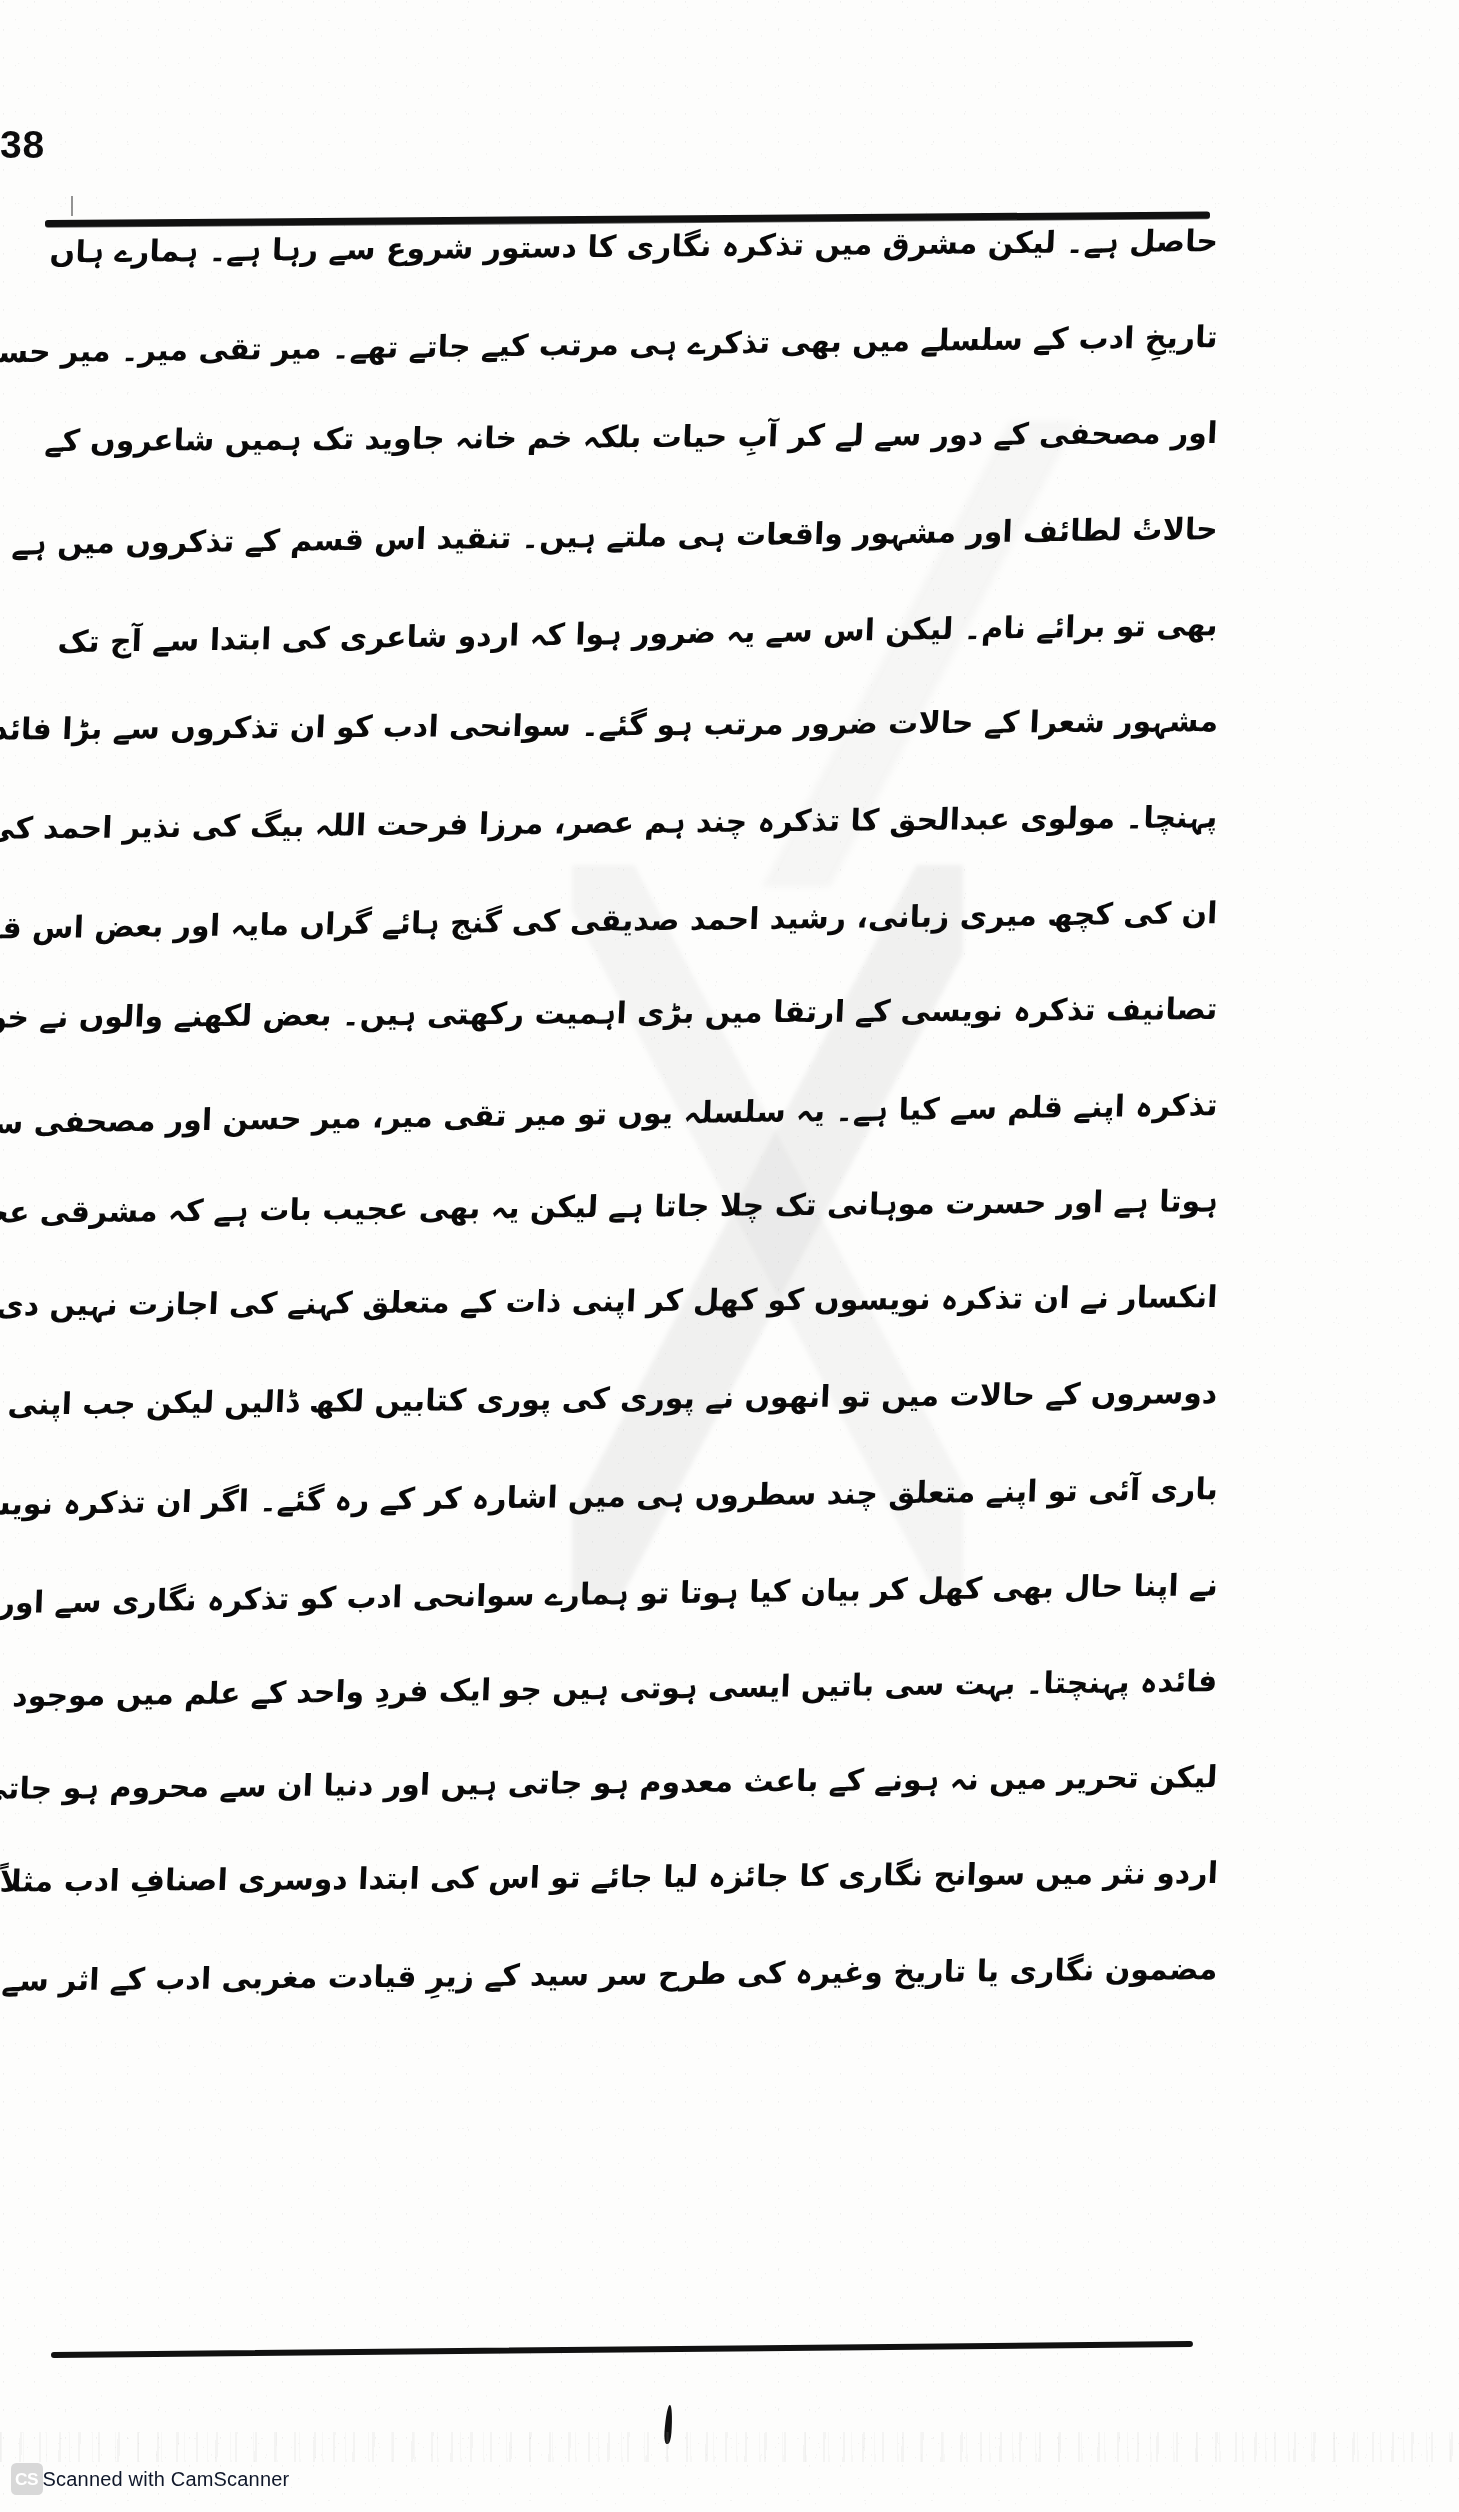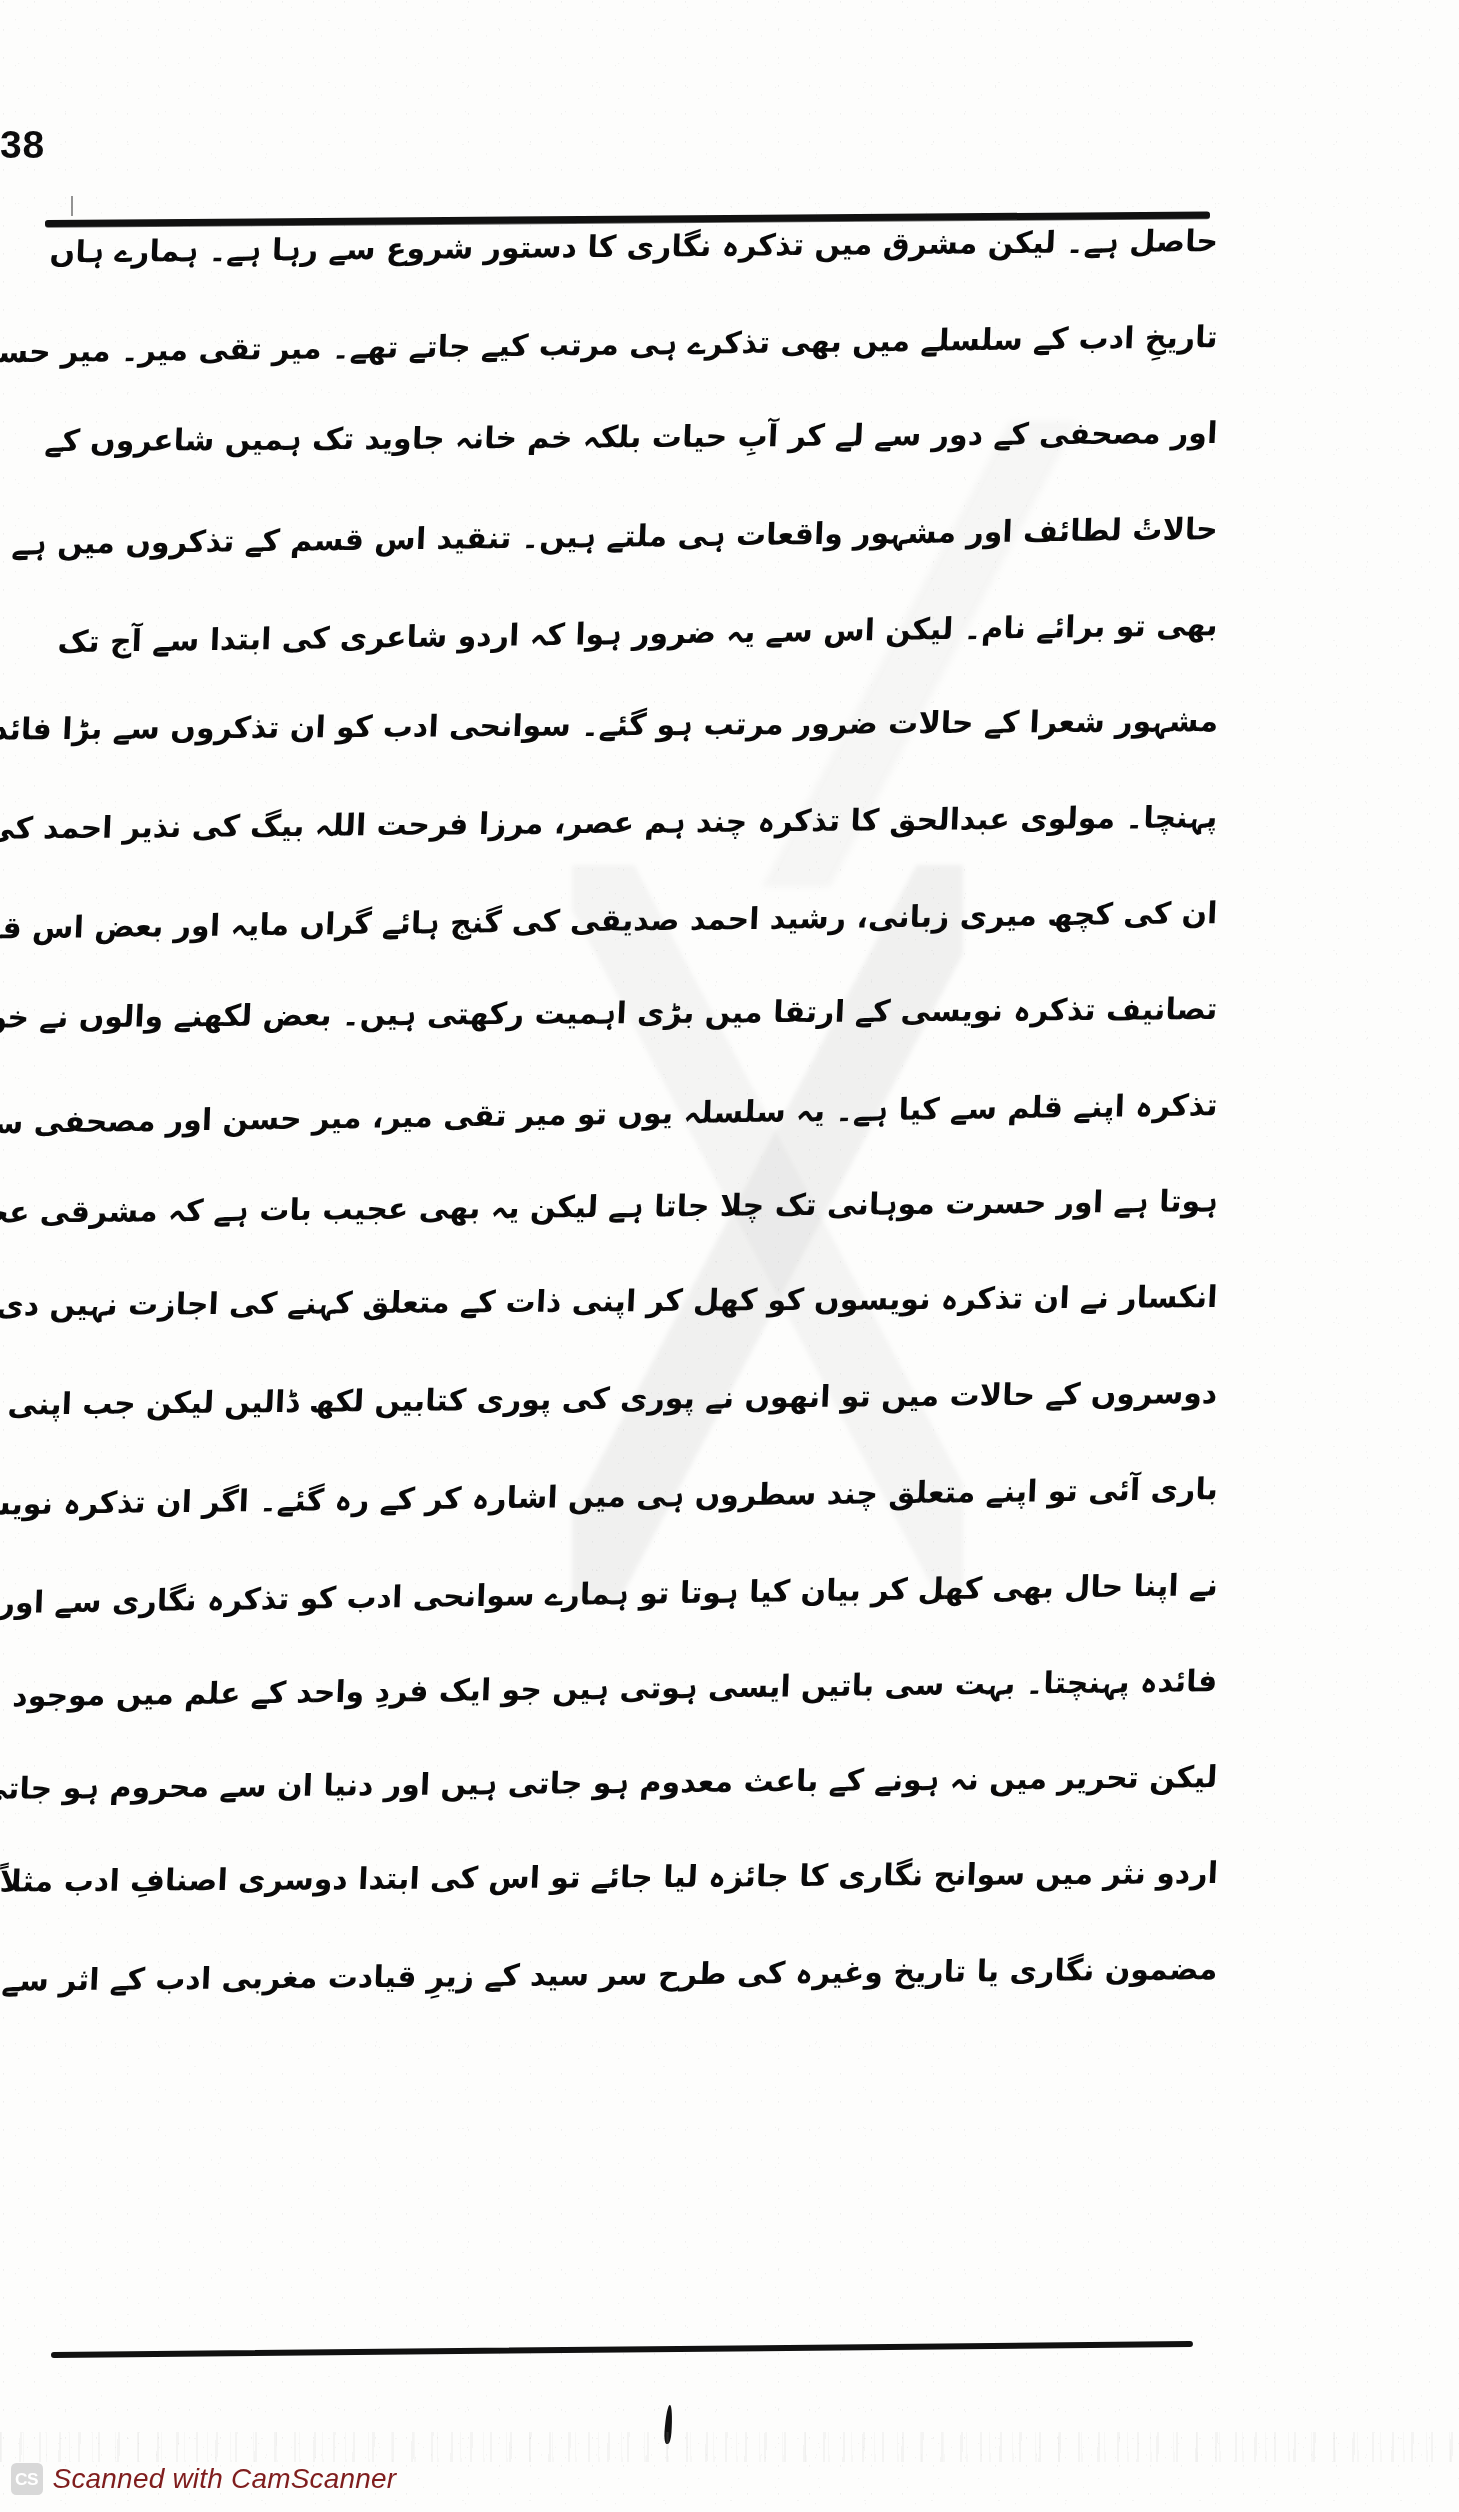--- a/index.html
+++ b/index.html
@@ -155,42 +155,41 @@
   .line:nth-child(3n)   { transform: rotate(-0.40deg); }
   .line:nth-child(5n)   { transform: rotate(-0.85deg); }
 
   
   .camscanner {
     position: absolute;
     left: 10.5px;
     top: 2463px;
     display: flex;
     align-items: center;
-    gap: 10px;
+    gap: 0;
   }
   .cs-badge {
     width: 32px;
     height: 32px;
     border-radius: 5.3px;
     background: #d8d8d8;
     color: #ffffff;
     font-family: "Liberation Sans", sans-serif;
     font-size: 17.3px;
     font-weight: 700;
     display: flex;
     align-items: center;
     justify-content: center;
     letter-spacing: -0.4px;
   }
   .cs-text {
     font-family: "Liberation Sans", sans-serif;
-    font-size: 28px;
-    color: #7f1d1d;
+    font-size: 20px;
+    color: #0f172a;
     letter-spacing: 0.2px;
-    font-style: italic;
   }
 
   
   .footer-noise {
     position: absolute;
     left: 0;
     top: 2432px;
     width: 1460px;
     height: 30px;
     opacity: 0.30;

